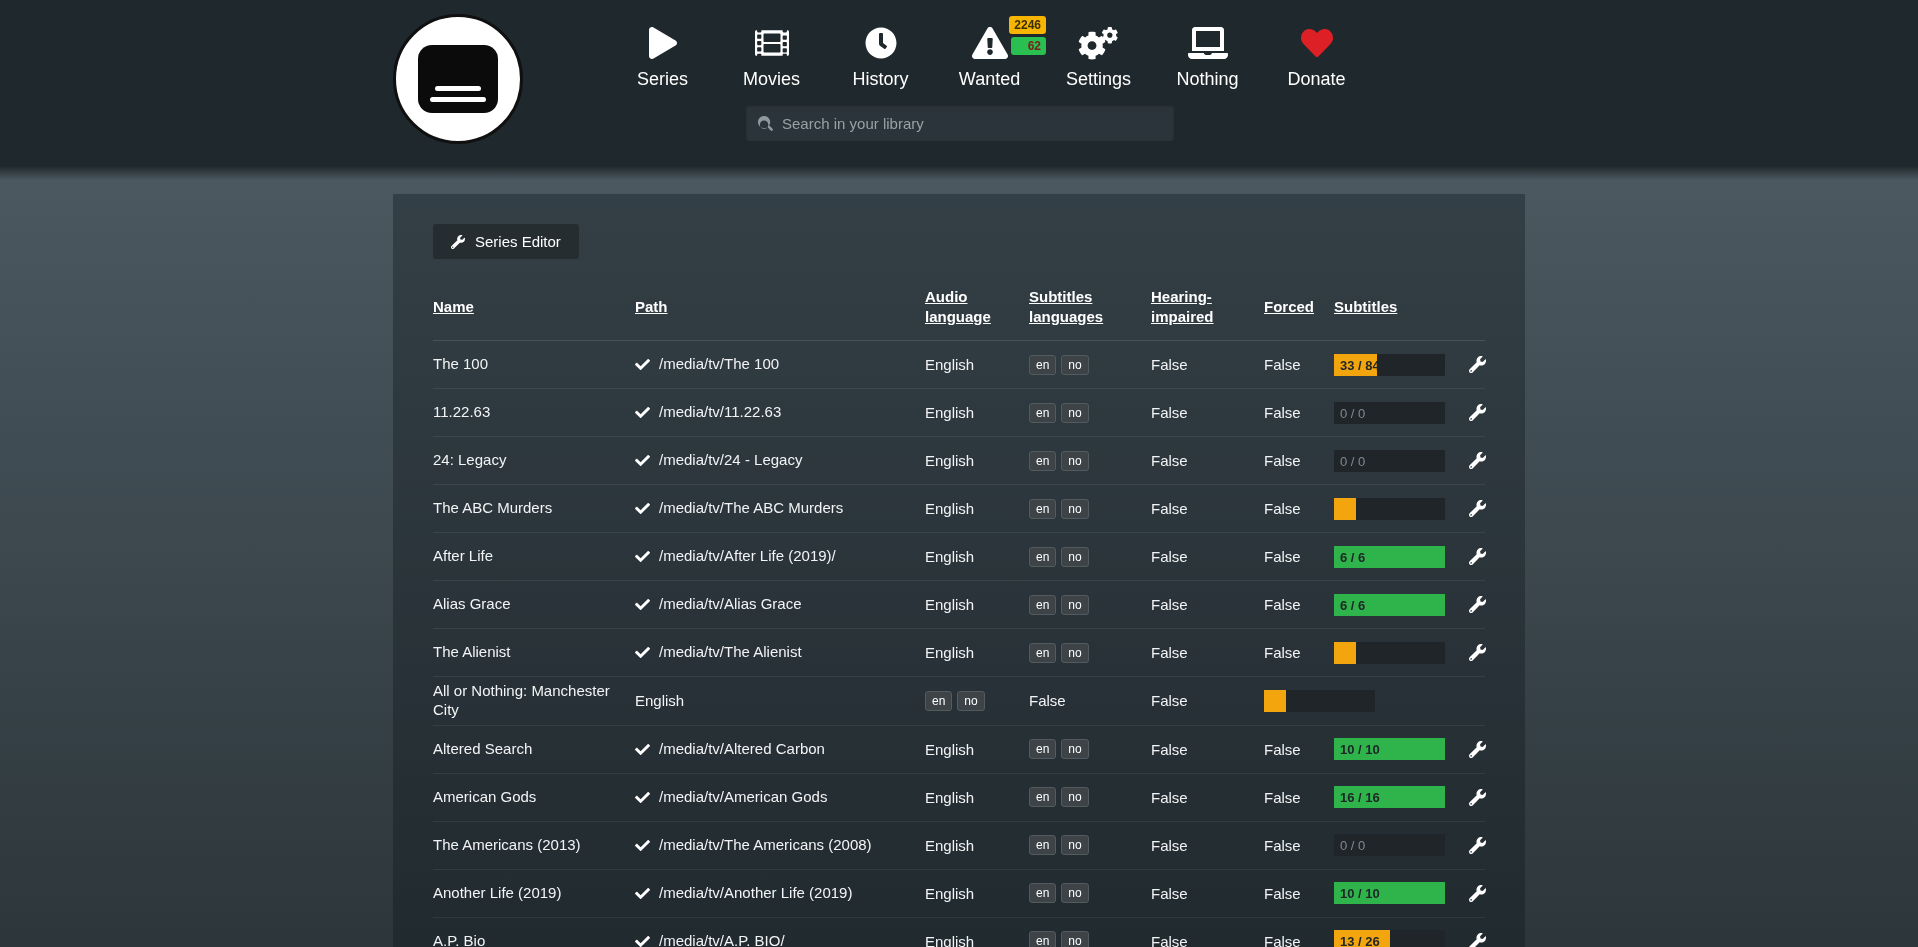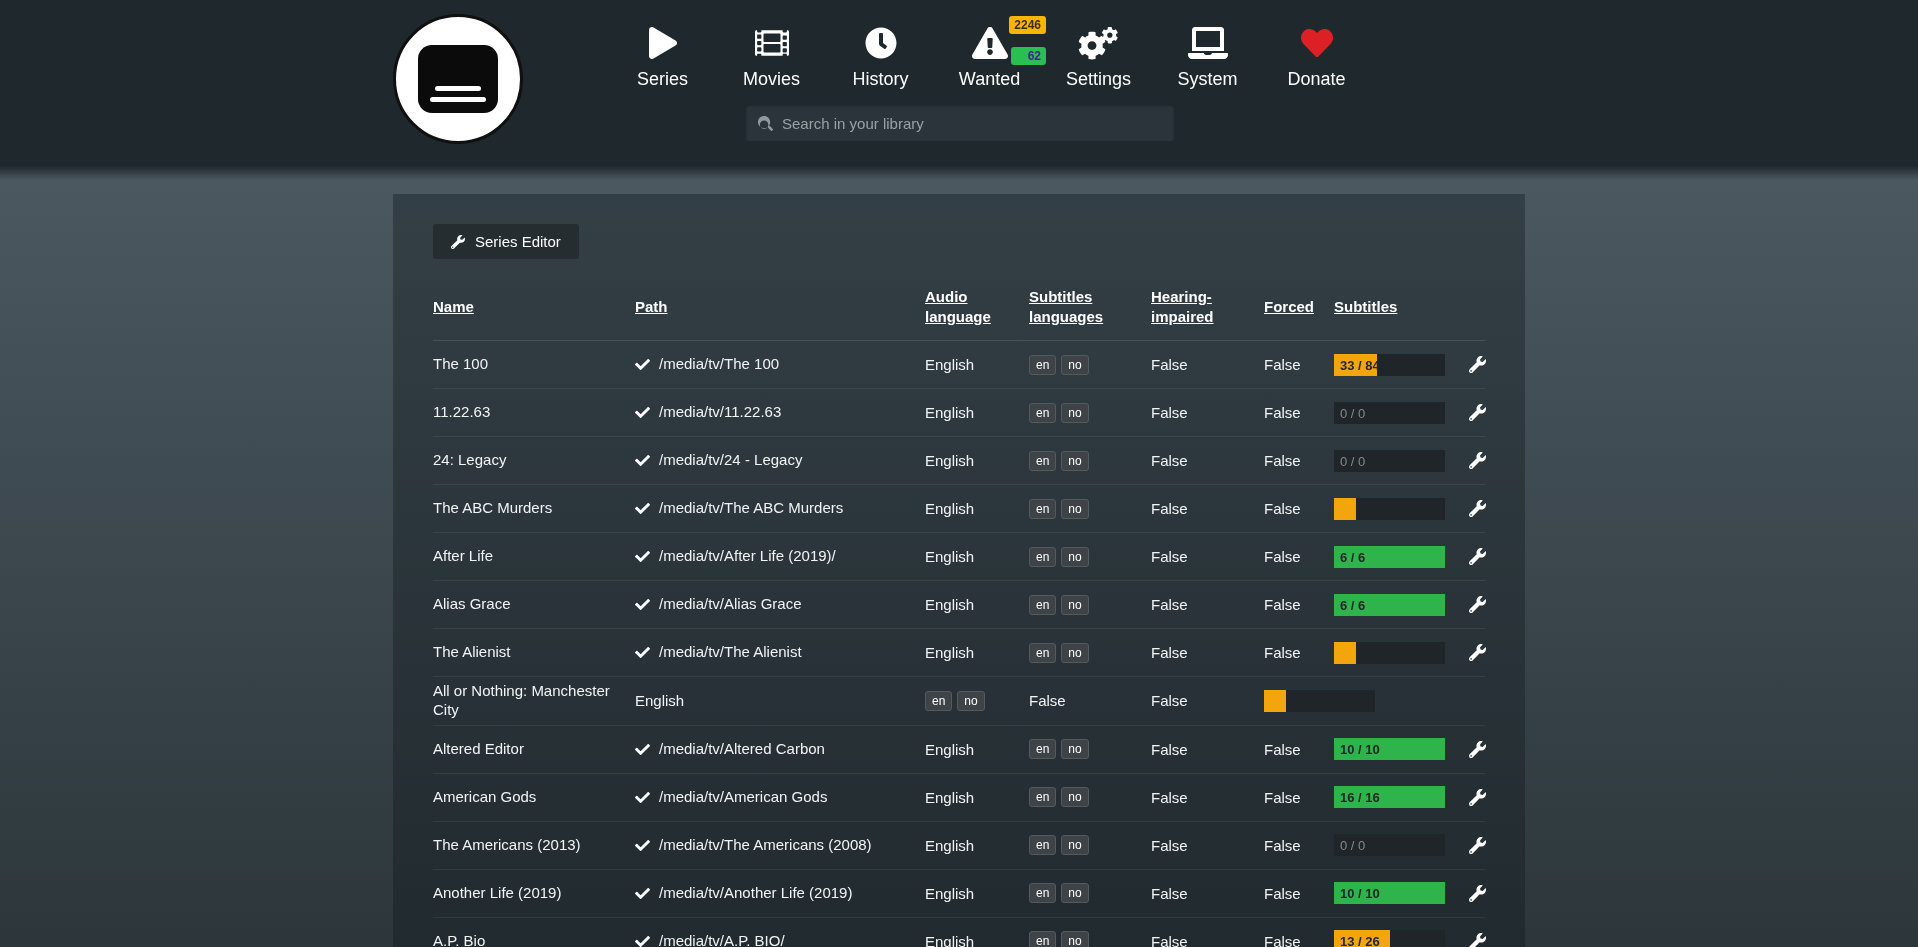--- a/index.html
+++ b/index.html
@@ -24,24 +24,24 @@
 
   .nav{ position:absolute; left:608px; top:22px; display:flex; }
   .nav-item{
     width:109px; display:flex; flex-direction:column; align-items:center; gap:5px;
     color:#fff; position:relative; cursor:pointer; text-decoration:none;
   }
   .nav-icon{ height:42px; display:flex; align-items:center; justify-content:center; }
   .nav-icon svg{ fill:#ffffff; }
   .nav-label{ font-size:18px; color:#ffffff; }
   .heart-fill{ fill:var(--heart,#dd2026); }
-  .nav-badges{ position:absolute; top:-6px; right:-2px; display:flex; flex-direction:column; align-items:flex-end; gap:13px; }
+  .nav-badges{ position:absolute; top:-6px; right:-2px; display:flex; flex-direction:column; align-items:flex-end; gap:3px; }
   .badge{ font-size:12px; font-weight:bold; line-height:1; padding:3px 5px; border-radius:3px; }
   .badge-yellow{ background:var(--badge-yellow,#f7b500); color:#3b2f00; }
-  .badge-green{ background:var(--badge-green,#2abf51); color:#4c1d95;padding-left:17px; }
+  .badge-green{ background:var(--badge-green,#2abf51); color:#7f1d1d;padding-left:17px; }
 
   .search{
     position:absolute; left:746px; top:105px; width:428px; height:36px;
     background:#2b343a; border-radius:3px; display:flex; align-items:center;
     padding:0 12px; gap:9px; box-shadow:0 1px 2px rgba(0,0,0,.25) inset;
   }
   .search svg{ fill:#8f999e; flex-shrink:0; }
   .search input{
     flex:1; background:transparent; border:none; outline:none;
     color:#dfe5e8; font-size:15px; font-family:inherit;
@@ -160,21 +160,21 @@
         </svg>
       </span>
       <span class="nav-label">Settings</span>
     </a>
     <a class="nav-item">
       <span class="nav-icon">
         <svg viewBox="0 0 640 512" width="40" height="32">
             <path d="M624 416H381.54c-.74 19.81-14.71 32-32.74 32H288c-18.69 0-33.02-17.47-32.77-32H16c-8.8 0-16 7.2-16 16v16c0 35.2 28.8 64 64 64h512c35.2 0 64-28.8 64-64v-16c0-8.8-7.2-16-16-16zM576 48c0-26.4-21.6-48-48-48H112C85.6 0 64 21.6 64 48v336h512V48zm-64 272H128V64h384v256z"></path>
           </svg>
       </span>
-      <span class="nav-label">System</span>
+      <span class="nav-label">Nothing</span>
     </a>
     <a class="nav-item">
       <span class="nav-icon">
         <svg viewBox="0 0 512 512" width="34" height="32">
             <path class="heart-fill" d="M462.3 62.6C407.5 15.9 326 24.3 275.7 76.2L256 96.5l-19.7-20.3C186.1 24.3 104.5 15.9 49.7 62.6c-62.8 53.6-66.1 149.8-9.9 207.9l193.5 199.8c12.5 12.9 32.8 12.9 45.3 0l193.5-199.8c56.3-58.1 53-154.3-9.8-207.9z"></path>
           </svg>
       </span>
       <span class="nav-label">Donate</span>
     </a>
   </nav>
@@ -450,21 +450,21 @@
     <div class="td col-actions">
       <button class="wrench-btn">
         <svg viewBox="0 0 512 512" width="17" height="17">
                   <path d="M507.73 109.1c-2.24-9.03-13.54-12.09-20.12-5.51l-74.36 74.36-67.88-11.31-11.31-67.88 74.36-74.36c6.62-6.62 3.43-17.9-5.66-20.16-47.38-11.74-99.55.91-136.58 37.93-39.64 39.64-50.55 97.1-34.05 147.2L18.74 402.76c-24.99 24.99-24.99 65.51 0 90.5 24.99 24.99 65.51 24.99 90.5 0l213.21-213.21c50.12 16.71 107.47 5.68 147.37-34.22 37.07-37.07 49.7-89.32 37.91-136.73zM64 472c-13.25 0-24-10.75-24-24 0-13.26 10.75-24 24-24s24 10.74 24 24c0 13.25-10.75 24-24 24z"></path>
                 </svg>
       </button>
     </div>
   </div>
 
   <div class="grid trow">
-    <div class="td col-name">Altered Editor</div>
+    <div class="td col-name">Altered Search</div>
     <div class="td col-path">
       <span class="check">
         <svg viewBox="0 0 512 512" width="15" height="15">
                   <path d="M173.898 439.404l-166.4-166.4c-9.997-9.997-9.997-26.206 0-36.204l36.203-36.204c9.997-9.998 26.207-9.998 36.204 0L192 312.69 432.095 72.596c9.997-9.997 26.207-9.997 36.204 0l36.203 36.204c9.997 9.997 9.997 26.206 0 36.204l-294.4 294.401c-9.998 9.997-26.207 9.997-36.204-.001z"></path>
                 </svg>
       </span>
       <span class="path-text">/media/tv/Altered Carbon</span>
     </div>
     <div class="td">English</div>
     <div class="td col-langs">

